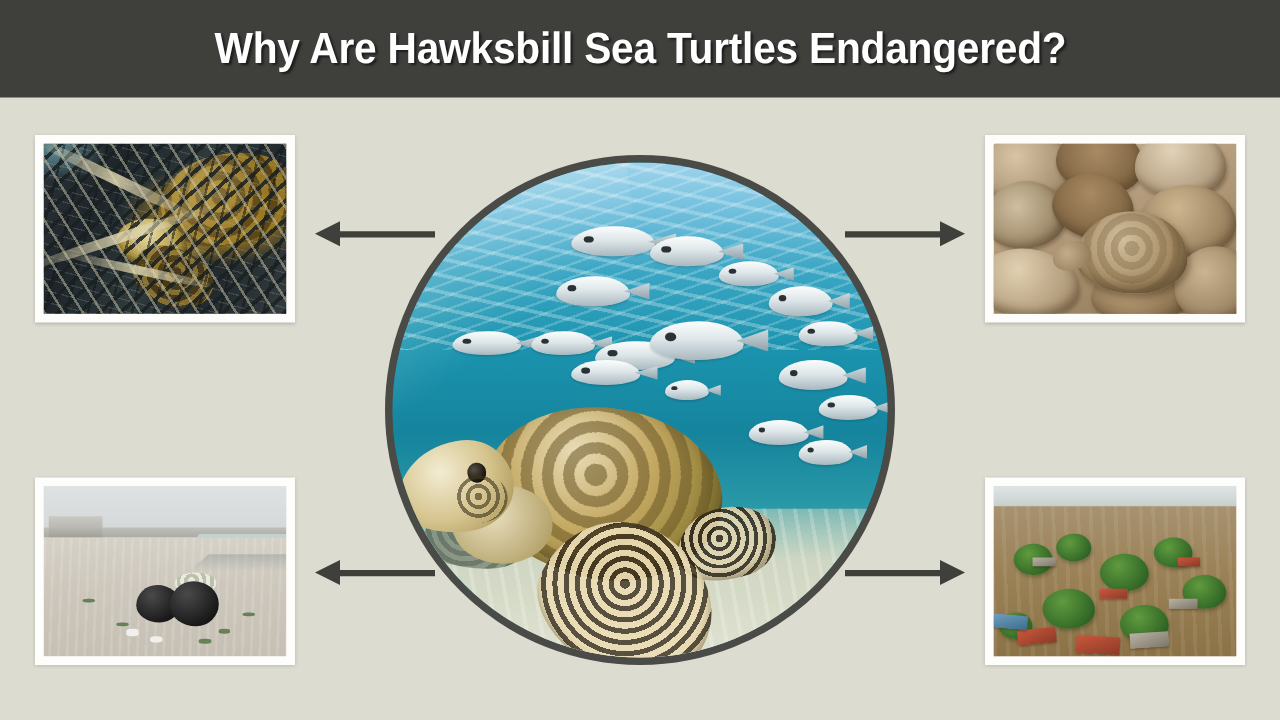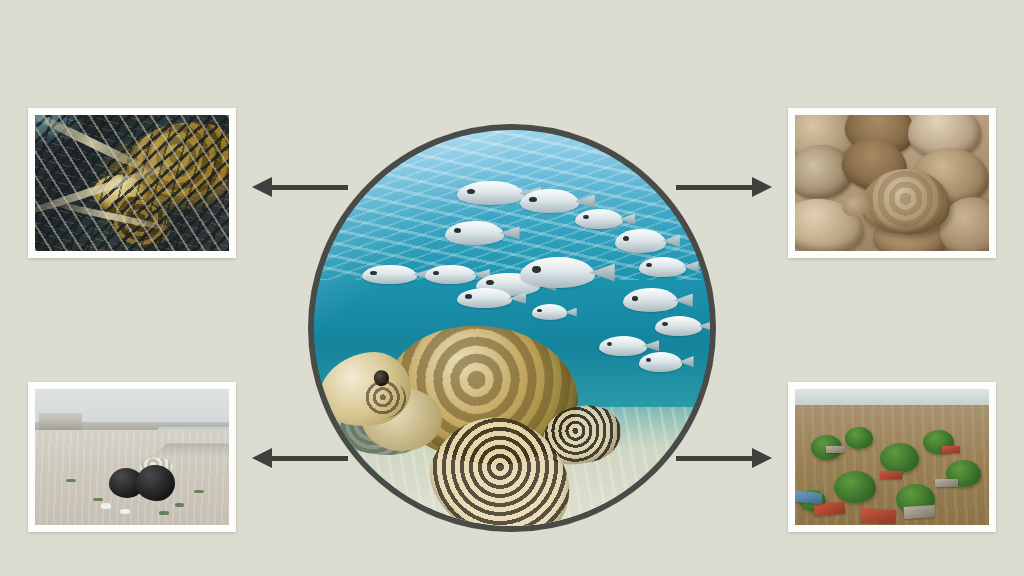--- a/index.html
+++ b/index.html
@@ -304,20 +304,23 @@
   .arrow.a-bl{left:252px;top:453px;width:96px;}
   .arrow.a-bl .shaft{left:18px;width:78px;}
   .arrow.a-br{left:676px;top:453px;width:96px;}
   .arrow.a-br .shaft{left:0;width:78px;}
 </style>
 </head>
 <body>
 
 <div class="stage">
 
+  <div class="header">
+    <div class="header-title">Why Are Hawksbill Sea Turtles Endangered?</div>
+  </div>
 
   <div class="frame tl">
     <div class="photo ph-nets">
       <div class="tealpatch"></div>
       <div class="shell"></div>
       <div class="t-neckless"></div>
       <div class="head"></div>
       <div class="flip"></div>
       <div class="net"></div>
       <div class="rope" style="left:-5%;top:18%;width:70%;height:9px;transform:rotate(26deg);"></div>

